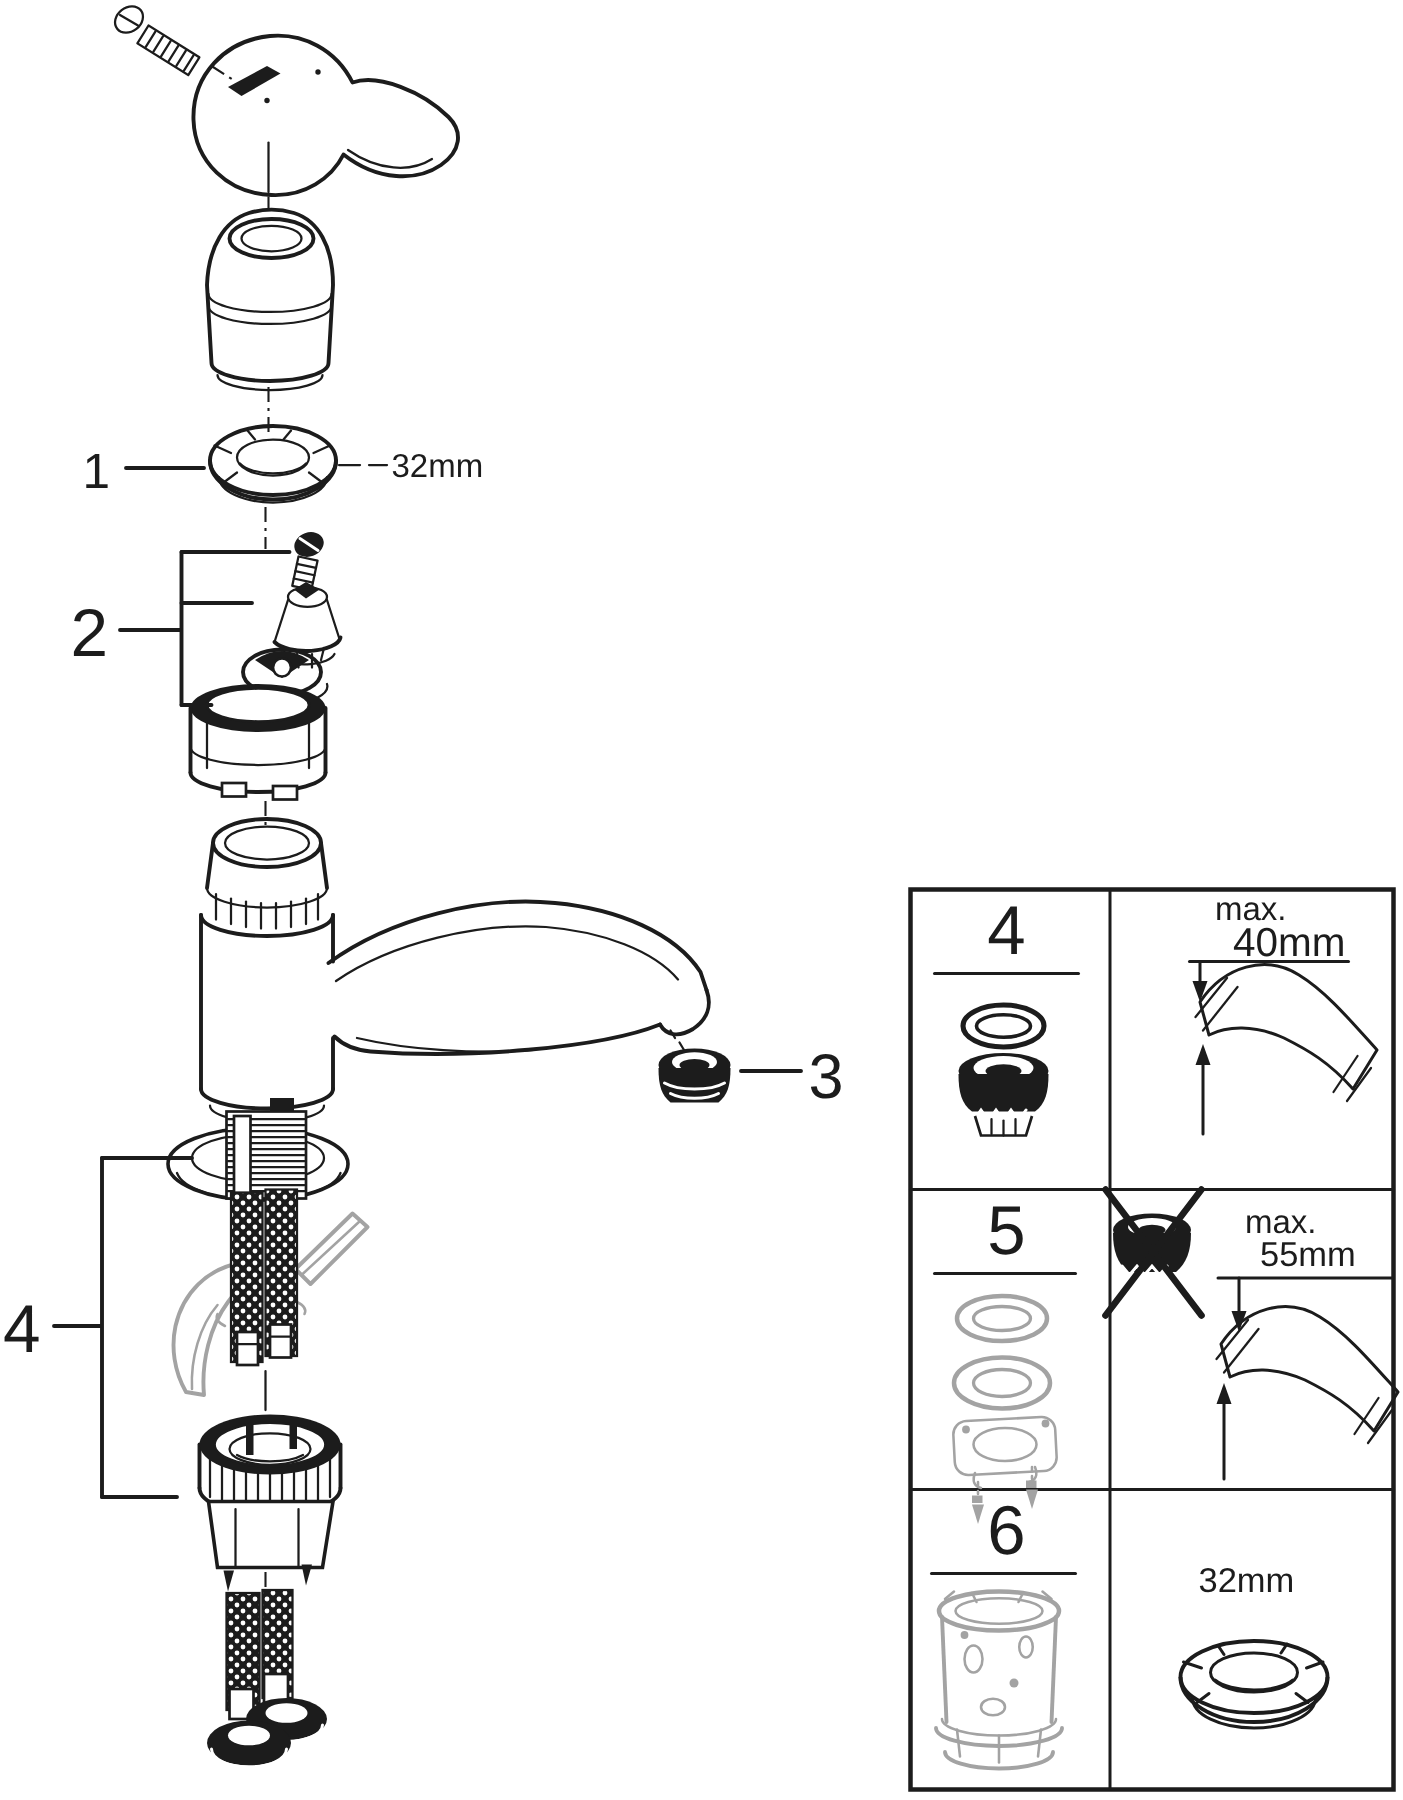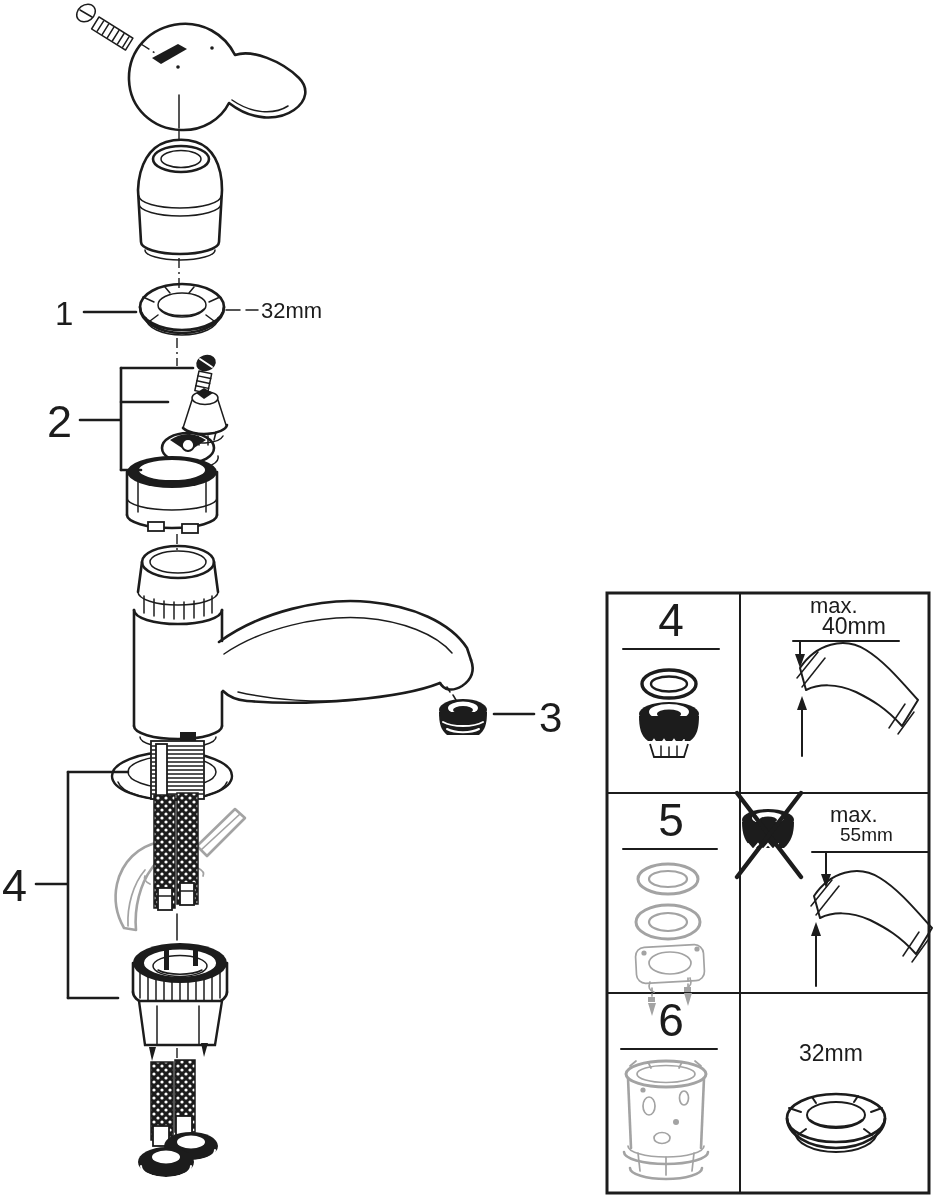--- a/index.html
+++ b/index.html
@@ -12,23 +12,23 @@
   .dim32{left:261px;top:300px;font-size:22px;}
   .c2{left:47px;top:399px;font-size:45px;}
   .c3{left:539px;top:697px;font-size:42px;}
   .c4{left:2px;top:863px;font-size:45px;}
   
   .t4,.t5,.t6{width:44px;text-align:center;font-size:46px;}
   .t4{left:649px;top:597px;}
   .t5{left:649px;top:797px;}
   .t6{left:649px;top:997px;}
   .max40a{left:810px;top:595px;font-size:22px;}
-  .max40b{left:822px;top:615px;font-size:23px;}
+  .max40b{left:822px;top:615px;font-size:27px;}
   .max55a{left:830px;top:804px;font-size:22px;}
-  .max55b{left:840px;top:825px;font-size:19px;}
+  .max55b{left:840px;top:825px;font-size:23px;}
   .dim32b{left:799px;top:1042px;font-size:23px;}
   
   .ln{fill:none;stroke:#1c1c1c;stroke-width:2.6;stroke-linecap:round;stroke-linejoin:round;}
   .l2{fill:none;stroke:#1c1c1c;stroke-width:2;stroke-linecap:round;stroke-linejoin:round;}
   .th{fill:none;stroke:#1c1c1c;stroke-width:1.5;stroke-linecap:round;stroke-linejoin:round;}
   .fl{fill:#1c1c1c;stroke:none;}
   .wf{fill:#fff;stroke:#1c1c1c;stroke-width:1.8;}
   .wf2{fill:#fff;stroke:#1c1c1c;stroke-width:2.4;}
   .wl{fill:none;stroke:#fff;stroke-width:2;stroke-linecap:round;}
   .dd{fill:none;stroke:#1c1c1c;stroke-width:1.4;stroke-dasharray:10 4 2 4;}

